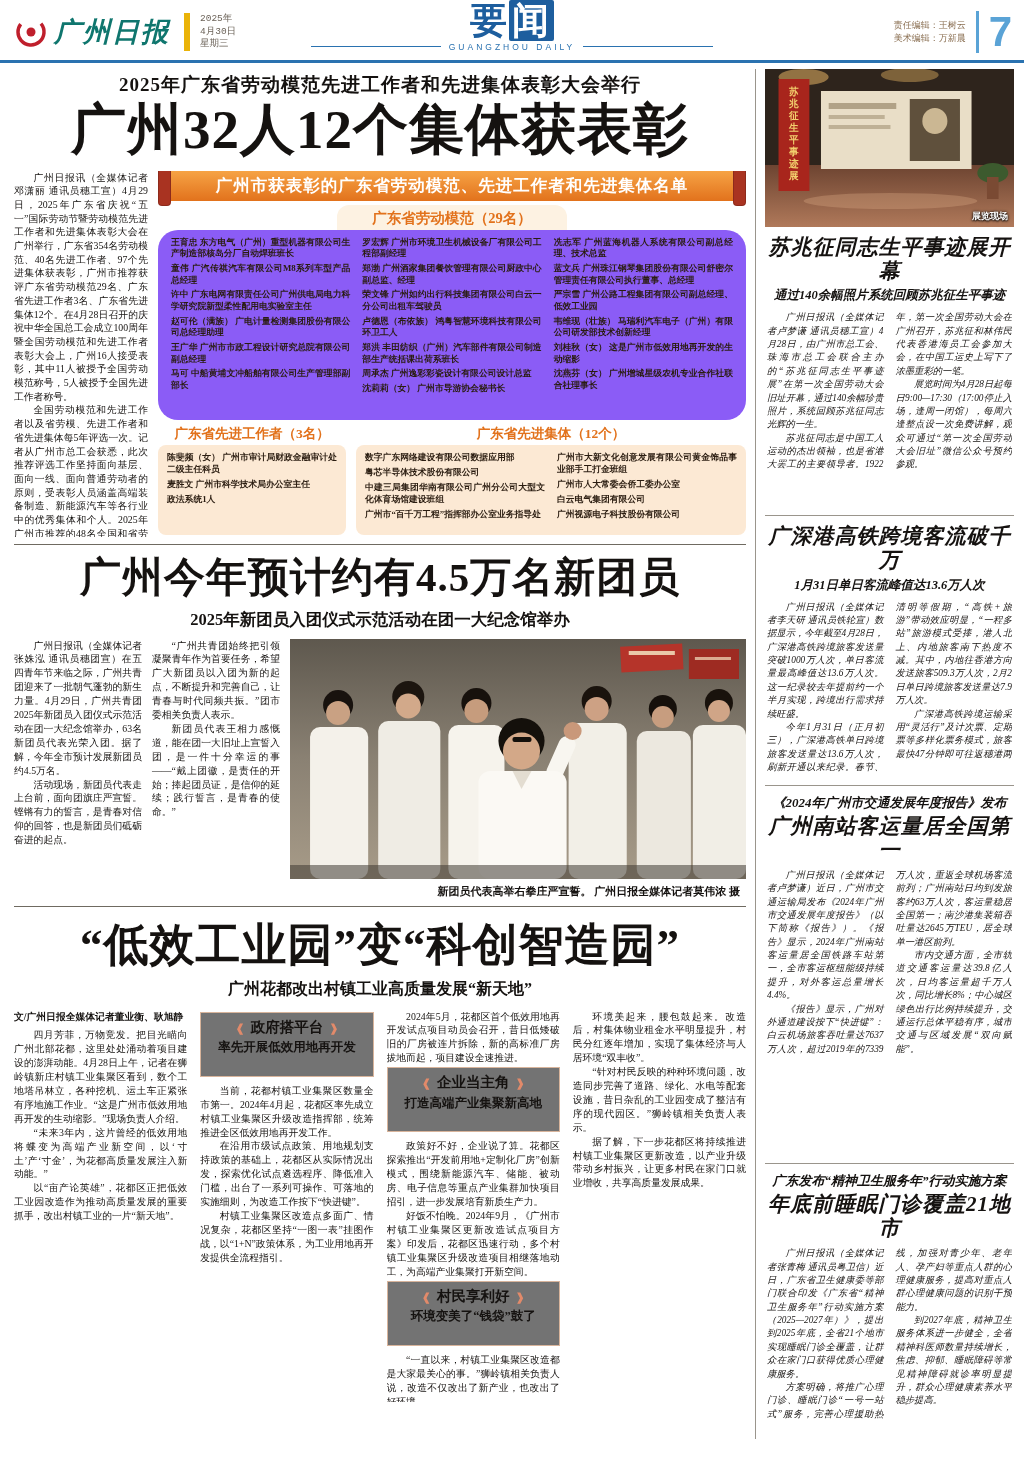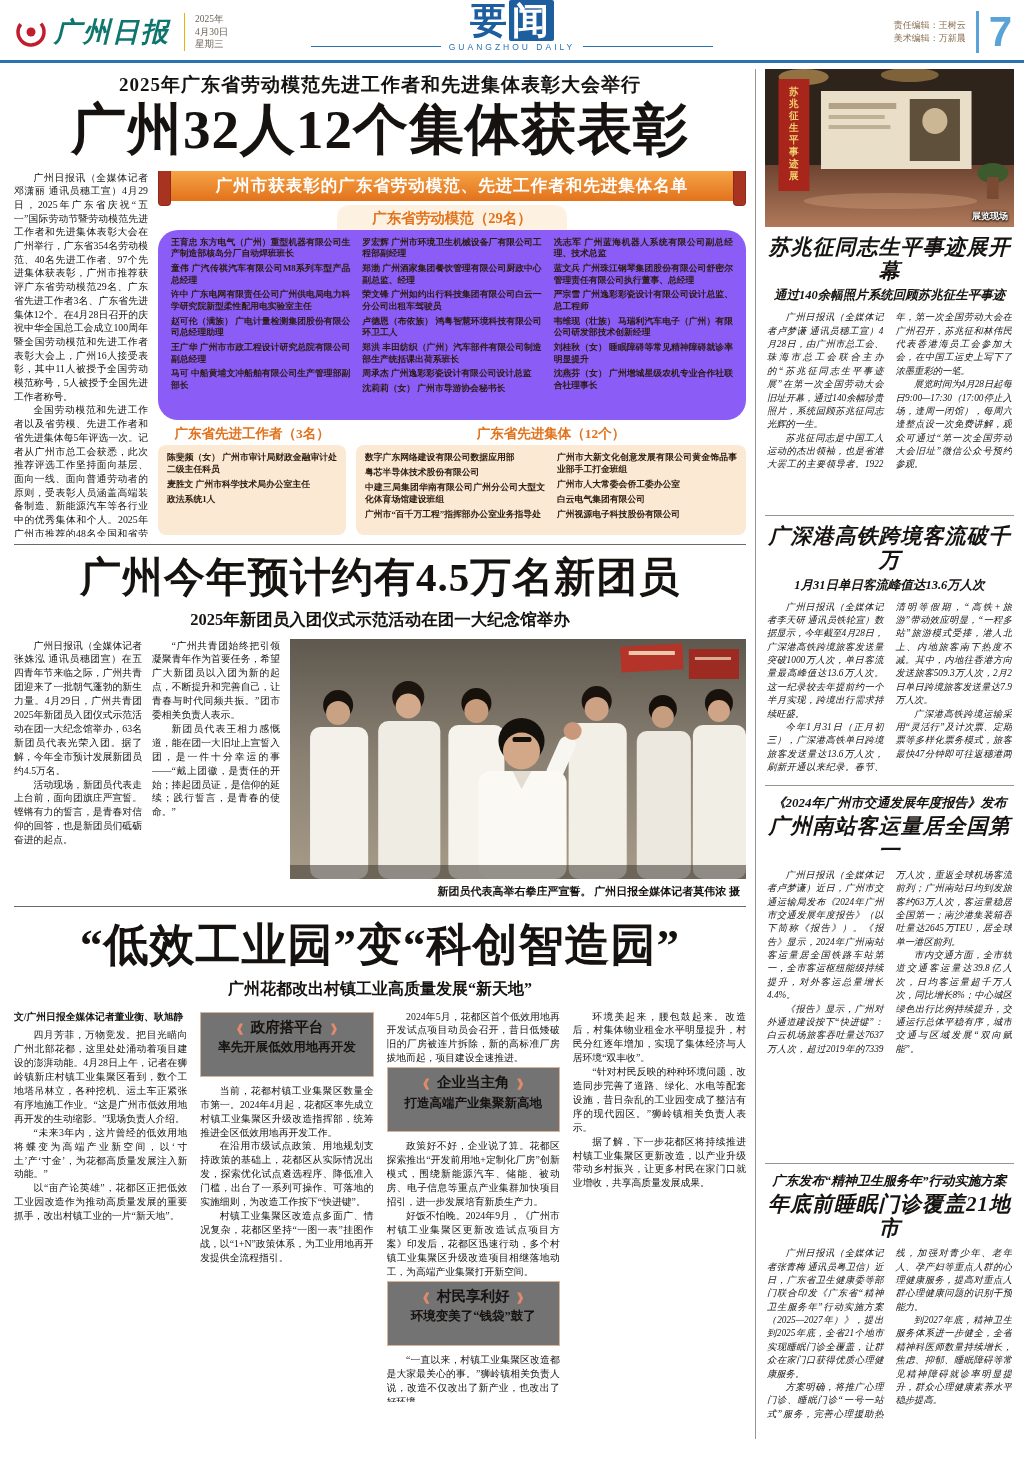--- a/index.html
+++ b/index.html
@@ -3,22 +3,22 @@
 <meta charset="utf-8">
 <style>
   html,body{margin:0;padding:0;background:#e8e8e4;}
   .page{width:1024px;height:1463px;background:#fff;margin:0 auto;position:relative;overflow:hidden;
         font-family:"Liberation Serif","DejaVu Serif",serif;color:#151210;}
   
   .masthead{height:56px;display:flex;align-items:center;padding:4px 12px 0 14px;position:relative;
             border-bottom:3px solid #2a72b0;}
   .logo-wrap{display:flex;align-items:center;gap:6px;}
   .logo-text{color:#0f766e;font-size:27px;font-weight:900;font-style:italic;letter-spacing:2px;}
-  .date-block{margin-left:14px;padding-left:10px;border-left:1px solid #eab308;
-              font-size:9.5px;line-height:1.35;color:#6b6258;font-family:Liberation Serif, serif;}
+  .date-block{margin-left:14px;padding-left:10px;border-left:6px solid #eab308;
+              font-size:9.5px;line-height:1.35;color:#6b6258;font-family:Liberation Mono, monospace;}
   .section-center{position:absolute;left:0;right:0;top:2px;text-align:center;pointer-events:none;}
   .section-cn{font-size:37px;font-weight:900;letter-spacing:2px;color:#1d5e9e;line-height:1.05;}
   .section-cn .on-blue{background:#1d5e9e;color:#fff;padding:0 3px;border-radius:2px;}
   .section-en{display:flex;align-items:center;justify-content:center;gap:8px;margin-top:1px;
               color:#2a72b0;font-size:8.5px;letter-spacing:3px;font-family:"Liberation Sans",sans-serif;}
   .section-en::before,.section-en::after{content:"";width:130px;height:1px;background:#2a72b0;}
   .mast-right{margin-left:auto;display:flex;align-items:center;gap:10px;z-index:2;}
   .editors{font-size:9px;line-height:1.5;color:#8a6f52;text-align:right;font-family:"Liberation Sans",sans-serif;}
   .pageno{font-size:42px;font-weight:900;color:#5aa3d6;line-height:1;padding-left:10px;border-left:3px solid #5aa3d6;
           font-family:"Liberation Sans",sans-serif;}
@@ -139,23 +139,23 @@
                 <div class="model-item">马可 中船黄埔文冲船舶有限公司生产管理部副部长</div>
                 <div class="model-item">罗宏辉 广州市环境卫生机械设备厂有限公司工程部副经理</div>
                 <div class="model-item">郑渤 广州酒家集团餐饮管理有限公司厨政中心副总监、经理</div>
                 <div class="model-item">荣文锋 广州如约出行科技集团有限公司白云一分公司出租车驾驶员</div>
                 <div class="model-item">卢德恩（布依族） 鸿粤智慧环境科技有限公司环卫工人</div>
                 <div class="model-item">郑洪 丰田纺织（广州）汽车部件有限公司制造部生产统括课出荷系班长</div>
                 <div class="model-item">周承杰 广州逸彩彩瓷设计有限公司设计总监</div>
                 <div class="model-item">沈莉莉（女） 广州市导游协会秘书长</div>
                 <div class="model-item">冼志军 广州蓝海机器人系统有限公司副总经理、技术总监</div>
                 <div class="model-item">蓝文兵 广州珠江钢琴集团股份有限公司舒密尔管理责任有限公司执行董事、总经理</div>
-                <div class="model-item">严宗雪 广州逸彩彩瓷设计有限公司设计总监、总工程师</div>
+                <div class="model-item">严宗雪 广州公路工程集团有限公司副总经理、低效工业园</div>
                 <div class="model-item">韦维现（壮族） 马瑞利汽车电子（广州）有限公司研发部技术创新经理</div>
-                <div class="model-item">刘桂秋（女） 睡眠障碍等常见精神障碍就诊率明显提升</div>
+                <div class="model-item">刘桂秋（女） 这是广州市低效用地再开发的生动缩影</div>
                 <div class="model-item">沈燕芬（女） 广州增城星级农机专业合作社联合社理事长</div>
               </div>
             <div class="bottom-row">
               <div class="worker-box">
                 <div class="box-tab">广东省先进工作者（3名）</div>
                 <div class="box-body">
                     <div class="model-item">陈斐频（女） 广州市审计局财政金融审计处二级主任科员</div>
                     <div class="model-item">麦胜文 广州市科学技术局办公室主任</div>
                     <div class="model-item">政法系统1人</div>
                   </div>

